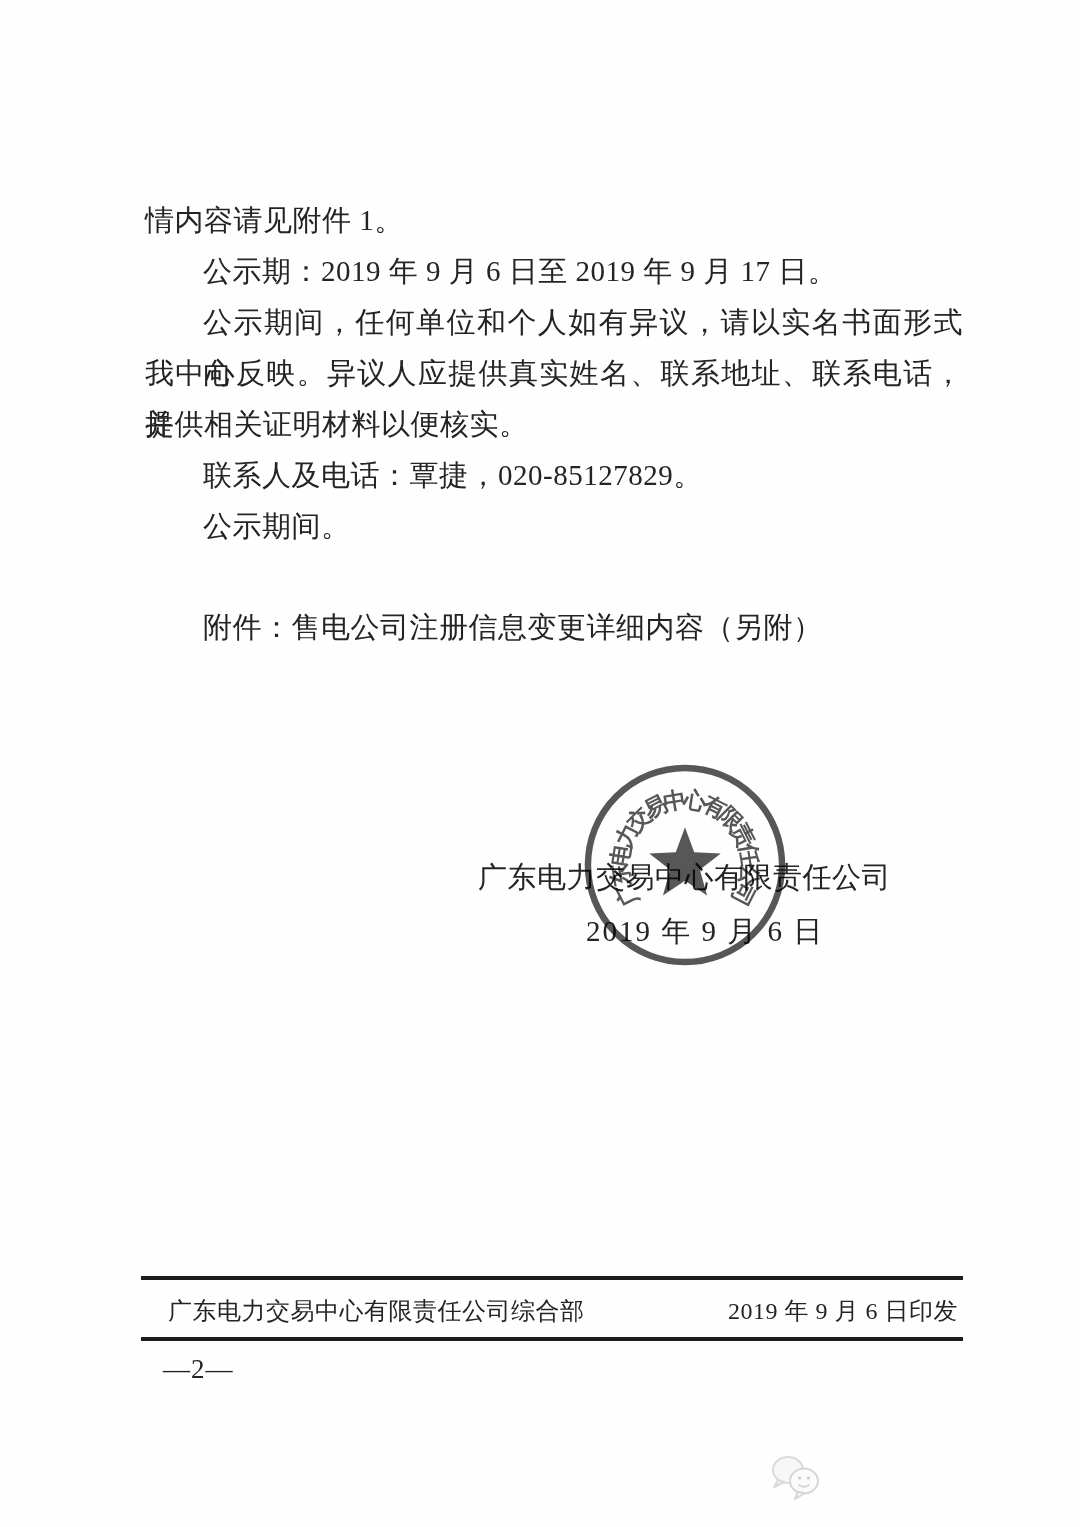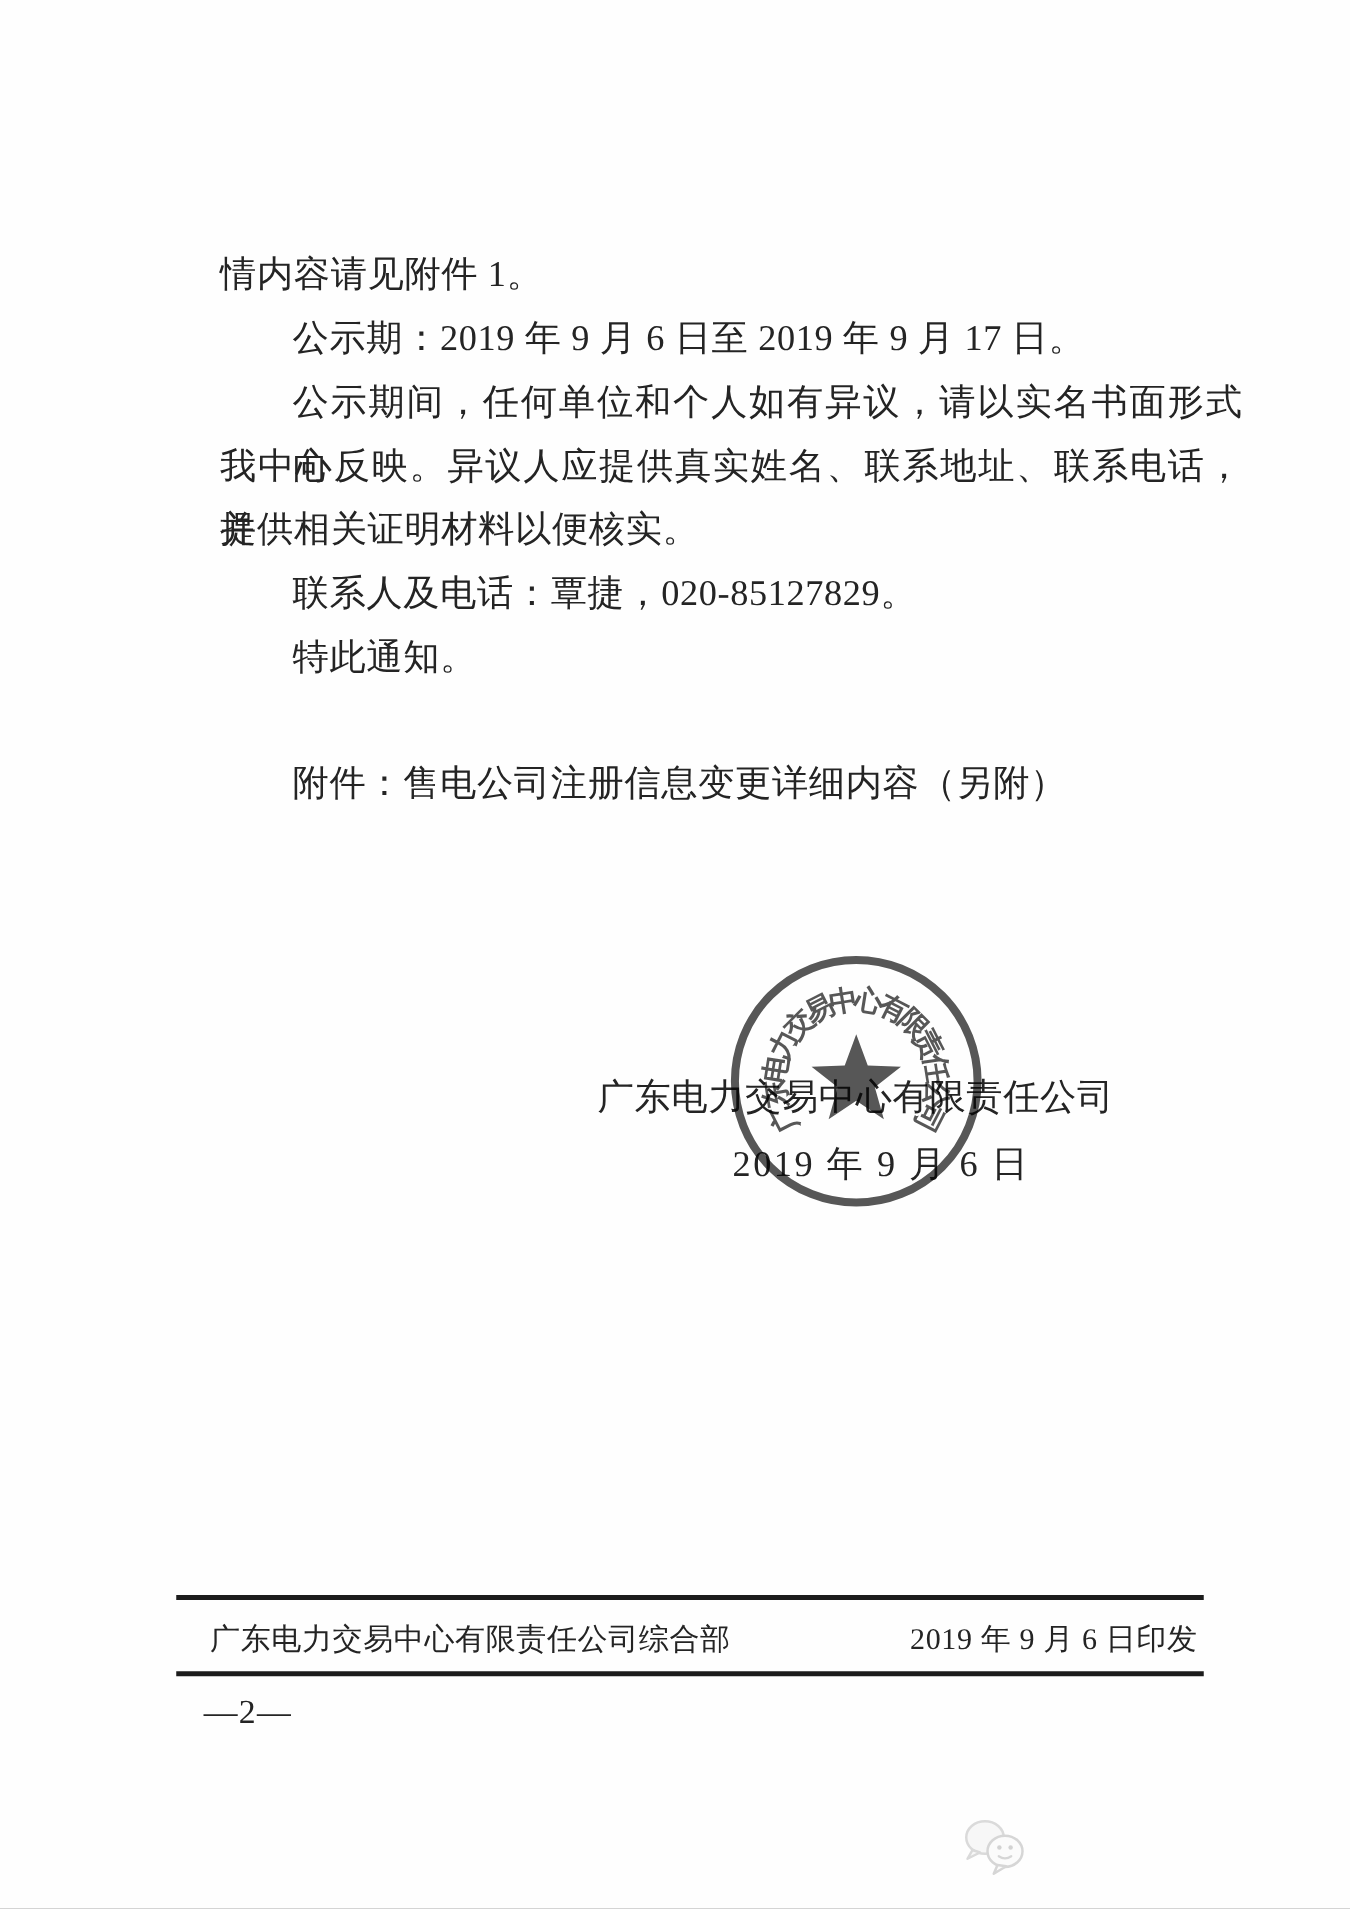--- a/index.html
+++ b/index.html
@@ -5,21 +5,21 @@
   :root { --seal-color:#3f3f3f; --wm-color:#dcdcdc; }
   * { box-sizing:border-box; }
   html,body { margin:0; padding:0; background:#9a9a9a; }
   .page {
     position:relative; width:1080px; height:1527px; margin:0 auto;
     background:#fefefe; overflow:hidden;
     font-family:"Liberation Serif","DejaVu Serif",serif;
     color:#242424;
   }
   
-  .doc-body { position:absolute; left:145px; top:195px; width:818px;margin-left:31px; }
+  .doc-body { position:absolute; left:145px; top:195px; width:818px; }
   .line { margin:0; height:51px; line-height:51px; font-size:29px; white-space:nowrap; letter-spacing:0.5px; }
   .indent { padding-left:58px; }
   .fill { white-space:normal; text-align:justify; text-align-last:justify; text-justify:inter-character; }
   .spacer { height:50px; }
   
   .sig-company { position:absolute; left:478px; top:858px; margin:0; font-size:29px; letter-spacing:0.5px; }
   .sig-date { position:absolute; left:586px; top:912px; margin:0; font-size:29px; letter-spacing:2px; }
   
   .seal-svg { position:absolute; left:581px; top:761px; width:208px; height:208px;
               mix-blend-mode:multiply; opacity:0.88; }
@@ -45,21 +45,21 @@
 
 <div class="page">
 
   <div class="doc-body">
     <p class="line">情内容请见附件 1。</p>
     <p class="line indent">公示期：2019 年 9 月 6 日至 2019 年 9 月 17 日。</p>
     <p class="line indent fill">公示期间，任何单位和个人如有异议，请以实名书面形式向</p>
     <p class="line fill">我中心反映。异议人应提供真实姓名、联系地址、联系电话，并</p>
     <p class="line">提供相关证明材料以便核实。</p>
     <p class="line indent">联系人及电话：覃捷，020-85127829。</p>
-    <p class="line indent">特此通知。</p>
+    <p class="line indent">公示期间。</p>
     <div class="spacer"></div>
     <p class="line indent">附件：售电公司注册信息变更详细内容（另附）</p>
   </div>
 
   <p class="sig-company">广东电力交易中心有限责任公司</p>
   <p class="sig-date">2019 年 9 月 6 日</p>
 
   <svg class="seal-svg" viewBox="0 0 210 210" aria-hidden="true">
     <circle class="seal-ink-stroke" cx="105" cy="105" r="98" fill="none" stroke="#3f3f3f" stroke-width="6.5"></circle>
     <polygon class="seal-ink-fill" points="105,67 114.3,92.2 141.1,93.3 120,109.9 127.3,135.7 105,120.8 82.7,135.7 90,109.9 68.9,93.3 95.7,92.2" fill="#3f3f3f"></polygon>

